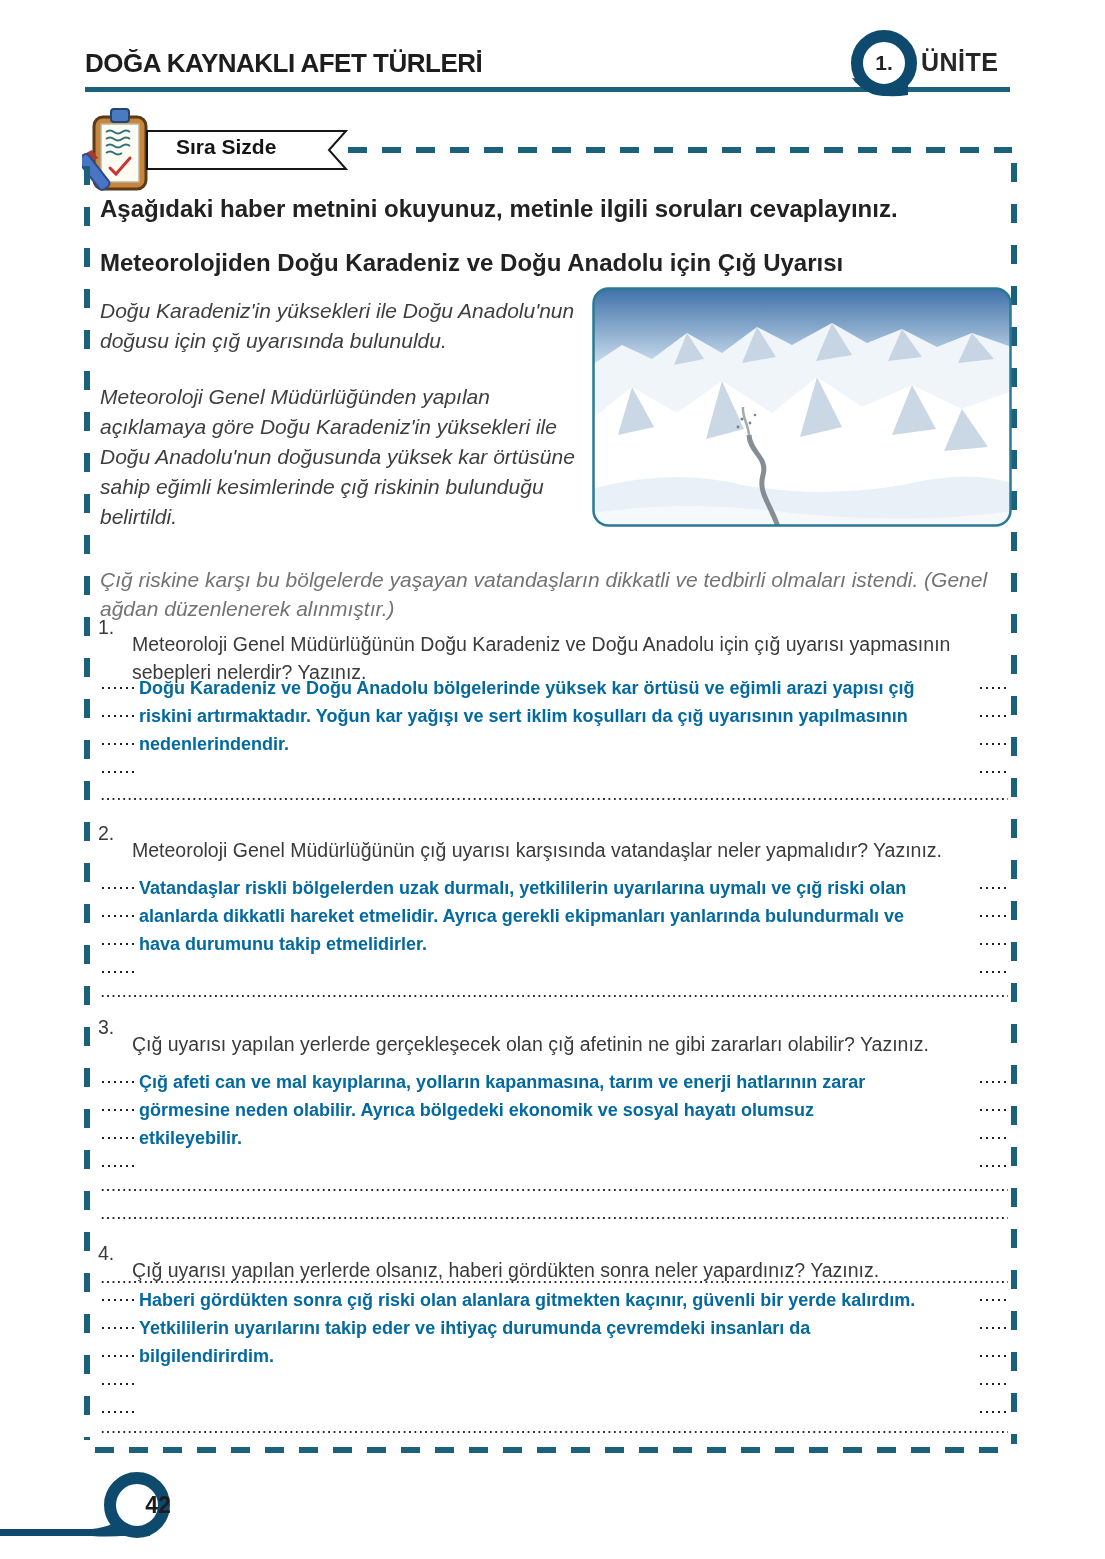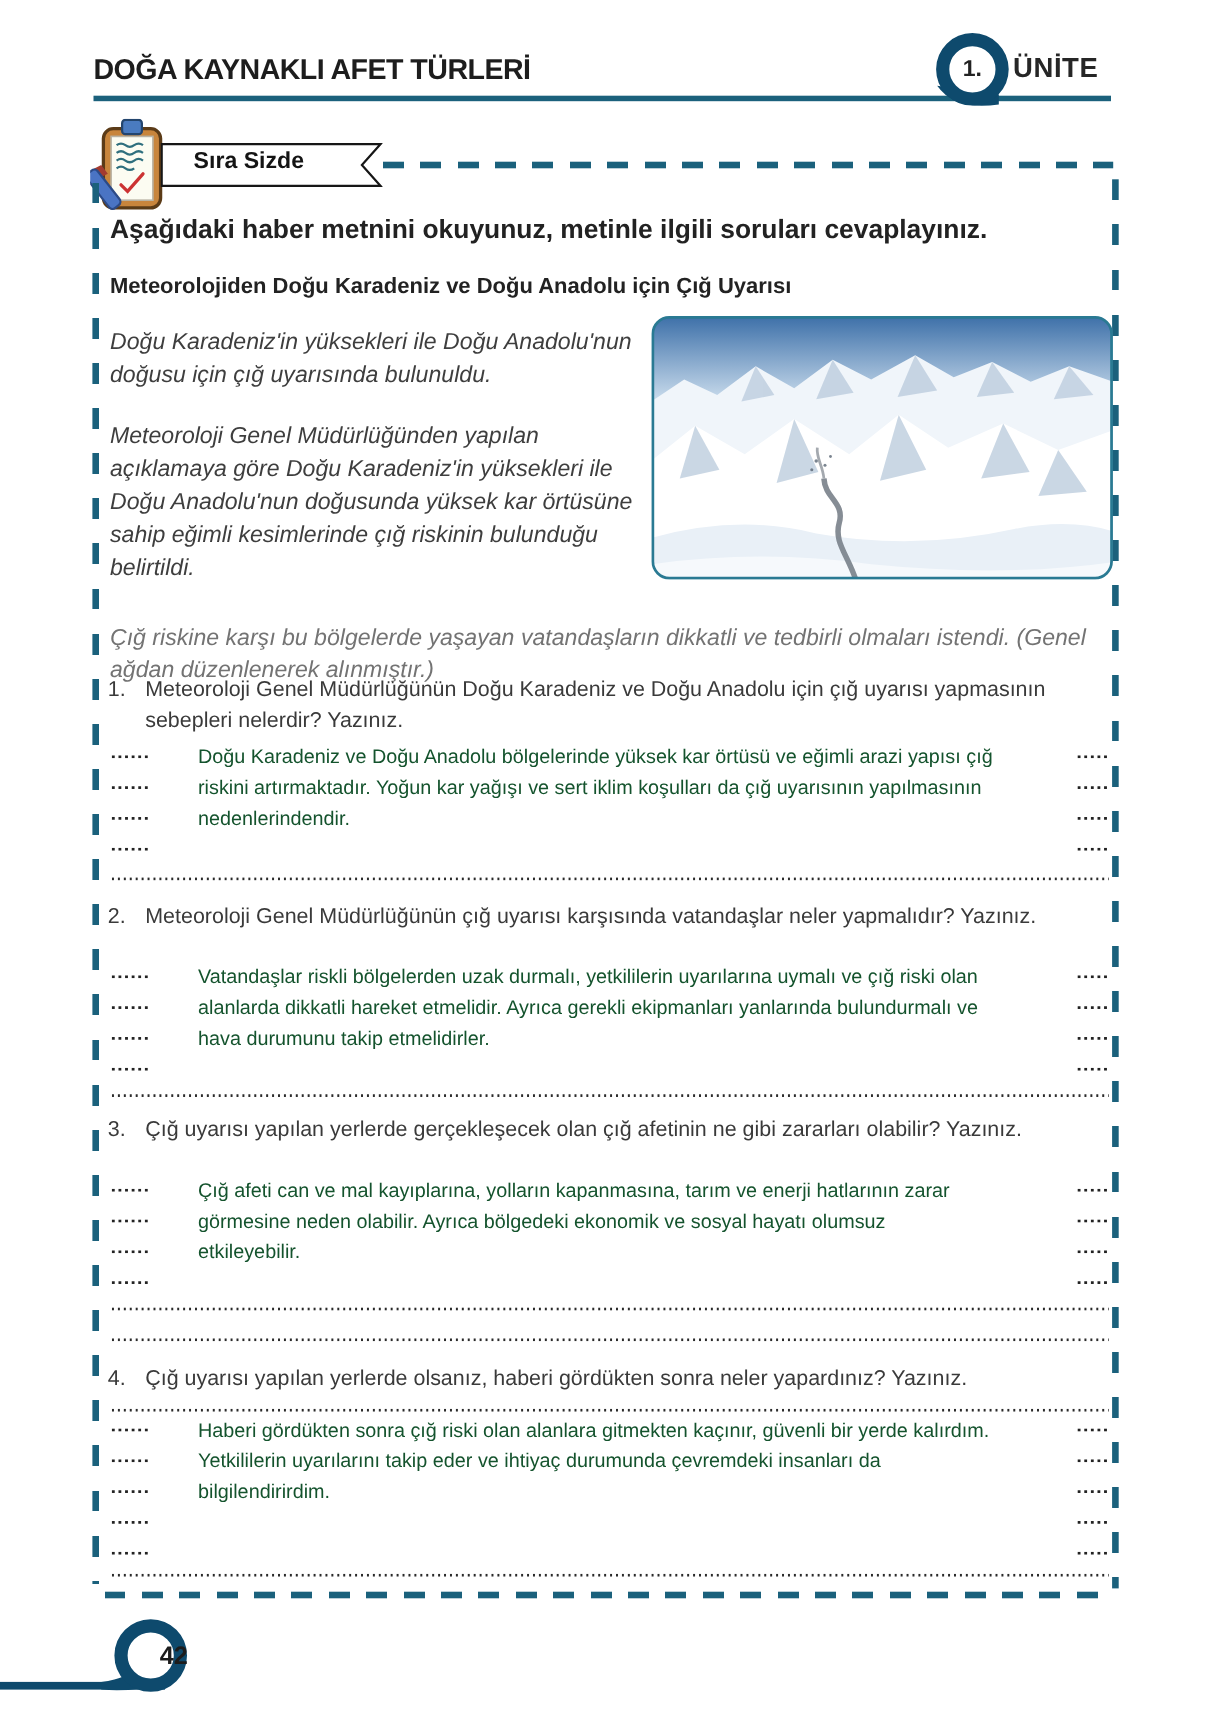--- a/index.html
+++ b/index.html
@@ -31,39 +31,39 @@
   
   .dash-h{height:6px;background:repeating-linear-gradient(90deg,#1b617c 0 19px,transparent 19px 34px);}
   .dash-v{width:6px;background:repeating-linear-gradient(180deg,#1b617c 0 19px,transparent 19px 41px);}
   .frame-top{left:348px;top:147px;width:664px;}
   .frame-right{left:1011px;top:163px;height:1281px;}
   .frame-bottom{left:95px;top:1447px;width:917px;}
   .frame-left{left:84px;top:166px;height:1274px;}
 
   
   .instruction{left:100px;top:195px;width:906px;font-size:24px;font-weight:bold;color:#222;}
-  .news-title{left:100px;top:249px;width:906px;font-size:20px;font-weight:bold;color:#222;}
+  .news-title{left:100px;top:249px;width:906px;font-size:24px;font-weight:bold;color:#222;}
   .news-col{left:100px;top:296px;width:478px;font-size:21px;font-style:italic;color:#3e3e3e;line-height:1.43;}
   .news-col p{margin:0 0 26px 0;}
   .news-p3{left:100px;top:537px;width:908px;font-size:21px;font-style:italic;color:#737373;line-height:1.4;margin-top:28px;}
 
   
   .q{left:98px;width:910px;display:flex;gap:9px;font-size:19.5px;color:#3a3a3a;line-height:1.42;}
   .q .qnum{flex:0 0 25px;}
-  .q .qtext{flex:1;}
+  .q .qtext{flex:1;margin-top:17px;}
   .q1{top:614px;} .q2{top:820px;} .q3{top:1014px;} .q4{top:1240px;}
 
   
   .ans{left:100px;width:908px;}
   .a1{top:674px;} .a2{top:874px;} .a3{top:1068px;} .a4{top:1286px;}
   .ans .row{height:28px;display:flex;align-items:center;}
   .edots{height:4px;background-image:radial-gradient(circle,#222 1.2px,transparent 1.4px);background-size:6px 4px;background-repeat:repeat-x;}
   .ld{width:36px;flex:0 0 36px;}
   .rd{width:30px;flex:0 0 30px;margin-left:auto;}
-  .redline{flex:1;padding-left:3px;font-size:18px;font-weight:normal;color:#14532d;white-space:nowrap;margin-left:41px;}
+  .redline{flex:1;padding-left:3px;font-size:18px;font-weight:bold;color:#0369a1;white-space:nowrap;}
   .fulldots{left:100px;width:908px;height:4px;background-image:radial-gradient(circle,#2a2a2a 1.15px,transparent 1.35px);background-size:5.4px 4px;background-repeat:repeat-x;}
   .fd1{top:797px;} .fd2{top:994px;} .fd3a{top:1188px;} .fd3b{top:1216px;}
   .fd4pre{top:1280px;} .fd4post{top:1430px;}
 
   
   .page-number{left:117px;top:1492px;width:42px;text-align:center;font-size:23px;font-weight:bold;color:#1c1c1c;padding-left:20px;}
   svg{display:block;}
 </style>
 </head>
 <body>

